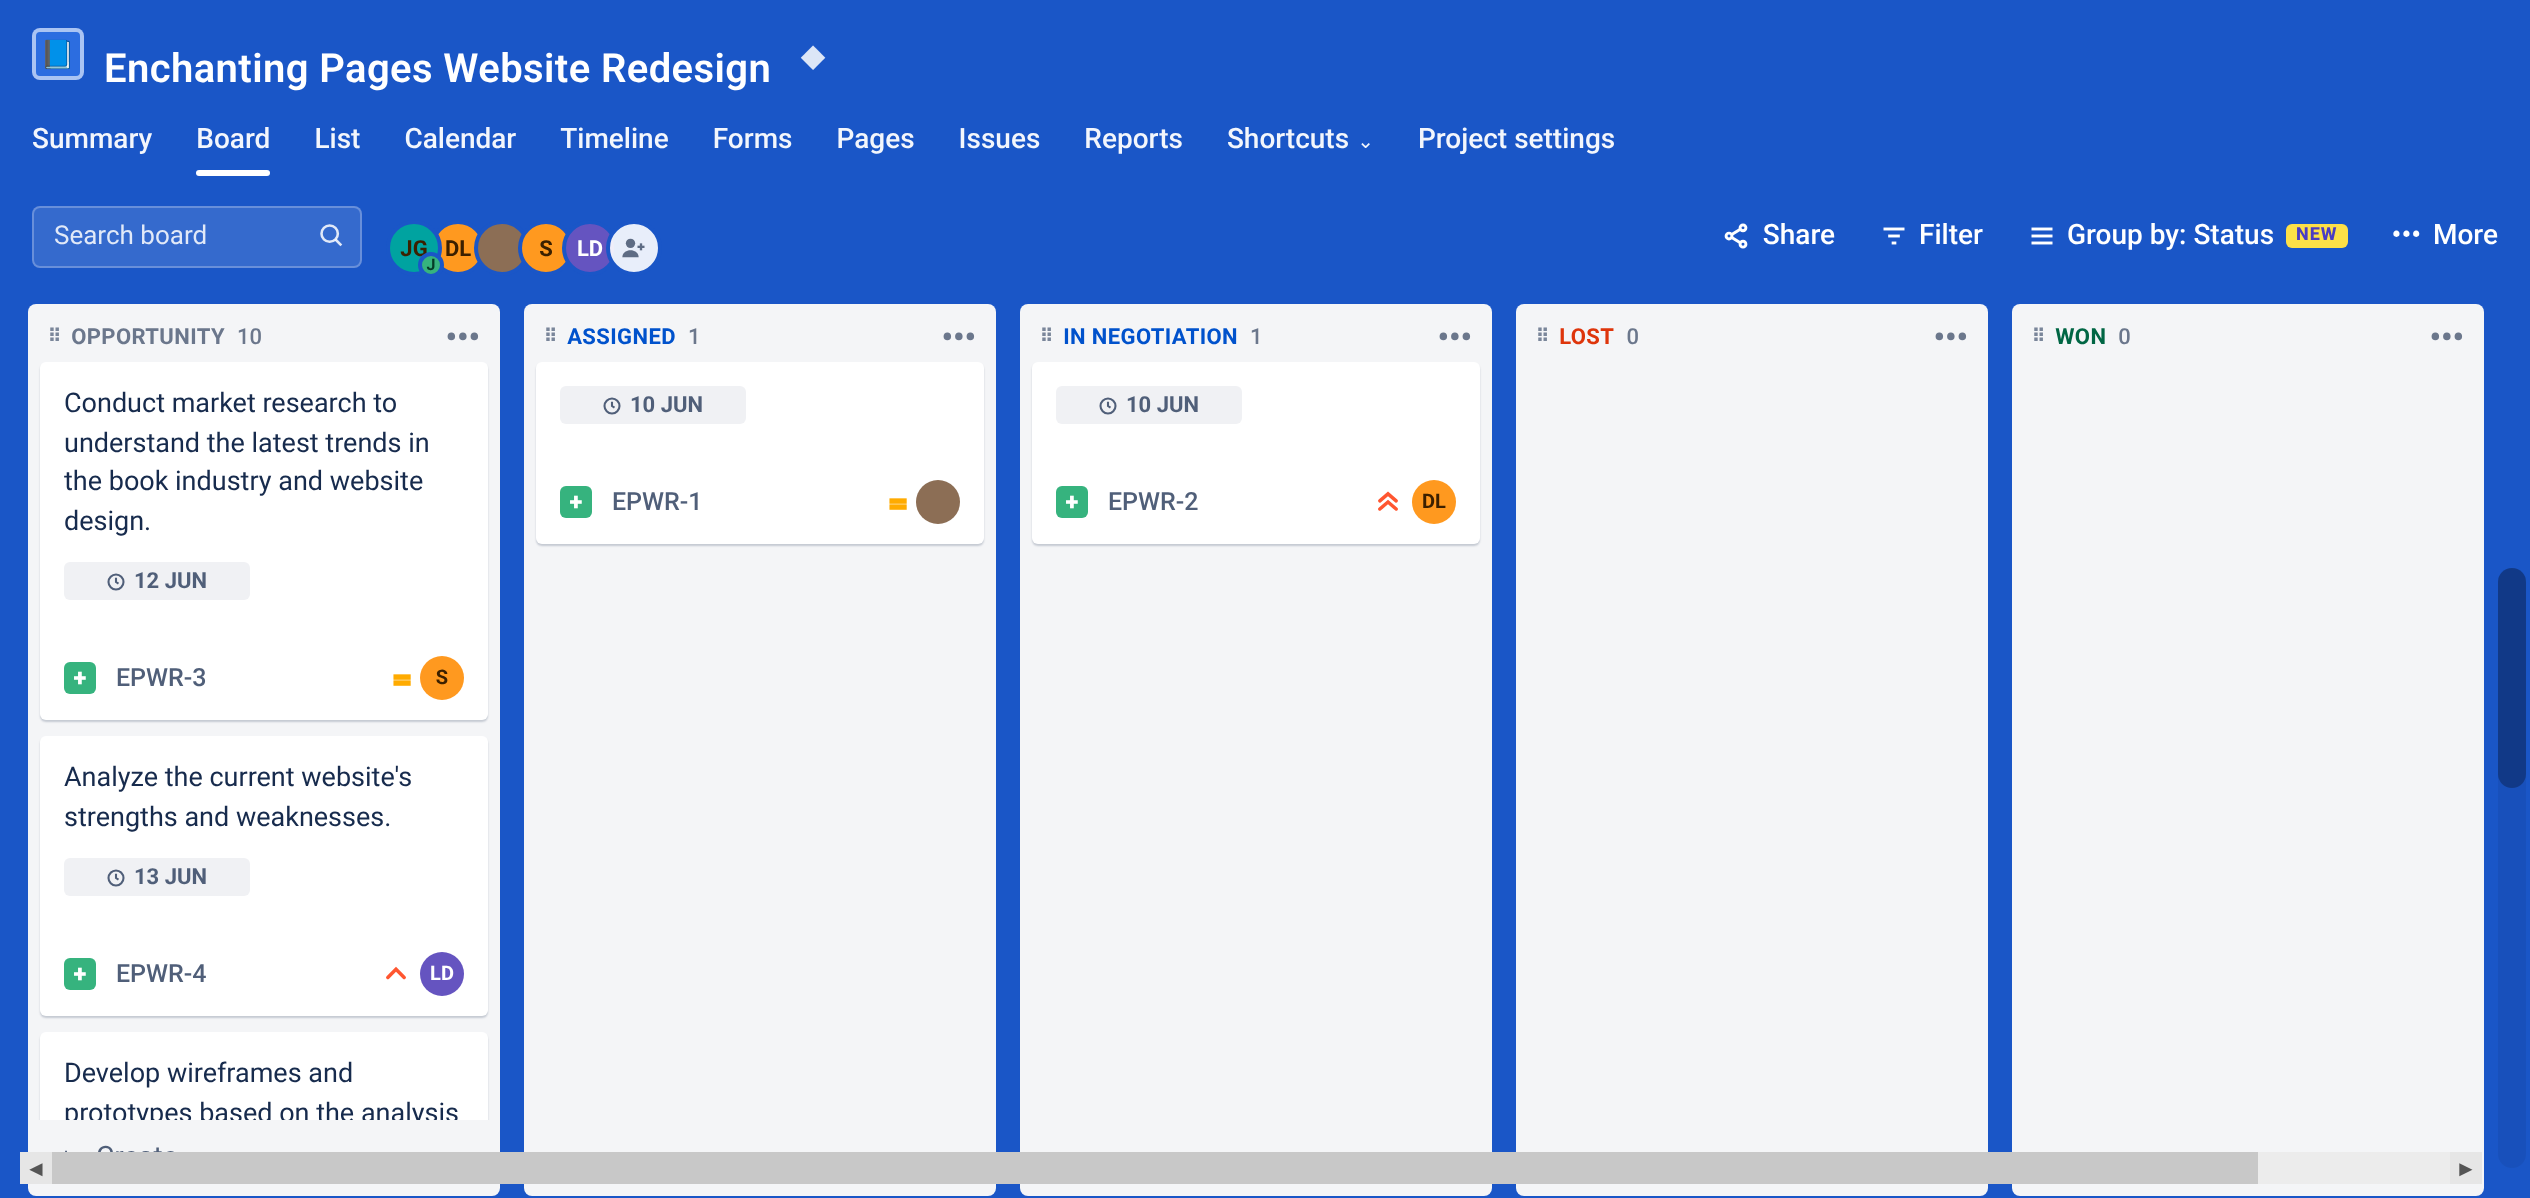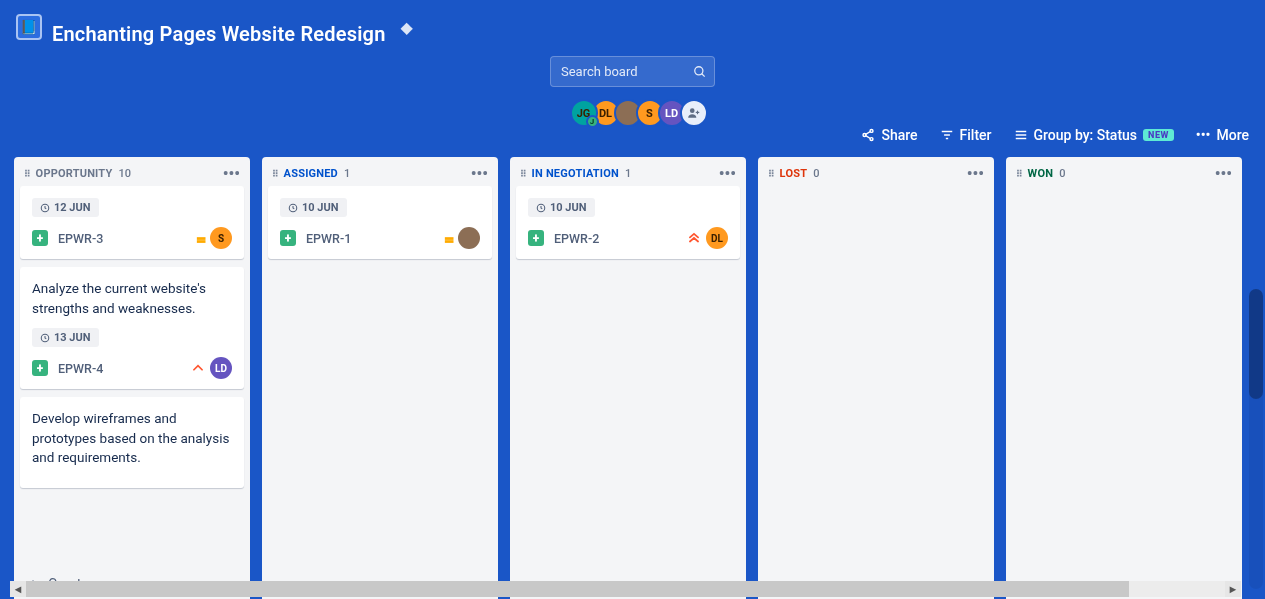--- a/index.html
+++ b/index.html
@@ -12,49 +12,49 @@
   .title { font-size:20px; font-weight:600; letter-spacing:.2px;margin-top:14px; }
   .theme-btn { width:22px; height:22px; display:flex; align-items:center; justify-content:center; color:rgba(255,255,255,0.85); font-size:16px; }
 
   .tabs { display:flex; gap:22px; margin-top:12px; padding-left:0; font-size:14px; }
   .tab { color:rgba(255,255,255,0.95); font-weight:500; padding:4px 0 10px; cursor:pointer; position:relative; }
   .tab.active::after{content:"";position:absolute;left:0;right:0;bottom:0;height:3px;background:#fff;border-radius:2px;}
 
   .chevron{font-size:10px;margin-left:4px;}
 
   
-  .toolbar { display:flex; align-items:center; padding:10px 16px 0 16px;flex-direction:column; }
+  .toolbar { display:flex; align-items:center; padding:10px 16px 0 16px; }
   .search-wrap{ position:relative; }
   .search{ background:rgba(255,255,255,0.12); border:1px solid rgba(255,255,255,0.25); color:#fff; border-radius:4px; padding:7px 30px 7px 10px; width:165px; font-size:13px;}
   .search::placeholder{color:rgba(255,255,255,0.85);}
   .search-icon{position:absolute; right:8px; top:50%; transform:translateY(-50%); color:rgba(255,255,255,0.85); font-size:13px;}
 
   .avatars{ display:flex; margin-left:18px;margin-top:12px; }
   .avatar{ width:28px; height:28px; border-radius:50%; border:2px solid #1a56c7; margin-left:-6px; display:flex; align-items:center;justify-content:center; font-size:11px; font-weight:700; color:#3b2000;}
   .avatar-add{width:28px;height:28px;border-radius:50%;background:rgba(255,255,255,0.9);border:2px solid #1a56c7;margin-left:-6px;display:flex;align-items:center;justify-content:center;color:#5e6c84;}
 
   .toolbar-right{ margin-left:auto; display:flex; gap:22px; align-items:center; font-size:14px; font-weight:500;}
   .tool-btn{ display:flex; align-items:center; gap:6px; cursor:pointer; color:#fff;}
-  .new-badge{ background:#5eead4; color:#4a3cc3; font-size:9px; font-weight:800; padding:1px 5px; border-radius:3px; letter-spacing:.5px;}
+  .new-badge{ background:#fde047; color:#4a3cc3; font-size:9px; font-weight:800; padding:1px 5px; border-radius:3px; letter-spacing:.5px;}
 
   
   .board-wrap{ padding:14px 10px 0 14px; height:460px; position:relative;}
   .board-scroll{ overflow-x:auto; overflow-y:hidden; height:100%; white-space:nowrap; }
   .columns{ display:flex; gap:12px; height:100%;}
   .col{ background:#f4f5f7; border-radius:4px; width:236px; flex:0 0 236px; display:flex; flex-direction:column; color:#172b4d; position:relative;}
   .col-head{ display:flex; align-items:center; gap:6px; padding:10px 10px 6px 10px; font-size:11px; font-weight:700;}
   .drag-handle{color:#7a869a; font-size:9px; letter-spacing:-1px;}
   .col-title{ text-transform:uppercase; letter-spacing:.2px;}
   .col-count{ color:#6b778c; font-weight:500;}
   .col-menu{margin-left:auto;color:#6b778c;font-size:16px;line-height:8px;cursor:pointer;}
 
   .cards{ padding:0 6px; overflow-y:auto; flex:1;}
   .card{ background:#fff; border-radius:3px; box-shadow:0 1px 1px rgba(9,30,66,.2); padding:12px 12px 10px; margin-bottom:8px; font-size:13.5px; color:#172b4d; white-space:normal; cursor:pointer;}
   .card-text{ line-height:1.45; margin-bottom:10px;}
-  .date-chip{ display:inline-flex; align-items:center; gap:4px; background:#f0f1f4; color:#505f79; font-size:11px; font-weight:700; padding:3px 8px; border-radius:3px; margin-bottom:10px;}
+  .date-chip{ display:inline-flex; align-items:center; gap:4px; background:#f0f1f4; color:#505f79; font-size:11px; font-weight:700; padding:3px 21px; border-radius:3px; margin-bottom:28px;}
   .card-foot{display:flex; align-items:center; gap:10px;}
   .issue-sq{ width:16px; height:16px; background:#36b37e; border-radius:3px; display:flex; align-items:center;justify-content:center;}
   .issue-sq::after{content:"+"; color:#fff; font-weight:900; font-size:12px; line-height:1;}
   .issue-key{ font-size:12.5px; color:#505f79; font-weight:500;}
   .foot-right{margin-left:auto;display:flex;align-items:center;gap:5px;}
   .prio{ font-size:13px; font-weight:900; line-height:1;}
   .prio.medium{color:#ffab00;}
   .prio.high{color:#ff5630;}
   .prio.higher{color:#ff5630;}
   .asg{ width:22px; height:22px; border-radius:50%; display:flex; align-items:center; justify-content:center; font-size:10px; font-weight:700;}
@@ -79,20 +79,33 @@
 </style>
 </head>
 <body>
 
 <div class="header">
   <div class="title-row">
     <div class="app-icon">📘</div>
     <div class="title">Enchanting Pages Website Redesign</div>
     <div class="theme-btn">◆</div>
   </div>
+  <div class="tabs" id="tabs">
+      <div class="tab">Summary</div>
+      <div class="tab active">Board</div>
+      <div class="tab">List</div>
+      <div class="tab">Calendar</div>
+      <div class="tab">Timeline</div>
+      <div class="tab">Forms</div>
+      <div class="tab">Pages</div>
+      <div class="tab">Issues</div>
+      <div class="tab">Reports</div>
+      <div class="tab">Shortcuts<span class="chevron">⌄</span></div>
+      <div class="tab">Project settings</div>
+    </div>
 </div>
 
 <div class="toolbar">
   <div class="search-wrap">
     <input class="search" placeholder="Search board" style="">
     <span class="search-icon">
       <svg width="14" height="14" viewBox="0 0 24 24" fill="none" stroke="currentColor" stroke-width="2.2">
           <circle cx="10" cy="10" r="7"></circle>
           <line x1="20" y1="20" x2="15" y2="15"></line>
         </svg>
@@ -159,21 +172,21 @@
   <div class="board-scroll">
     <div class="columns" id="columns">
         <div class="col">
           <div class="col-head">
             <span class="drag-handle">⠿</span>
             <span class="col-title st-opportunity">OPPORTUNITY</span>
             <span class="col-count">10</span>
             <span class="col-menu">•••</span>
           </div>
           <div class="cards">
-            <div class="card"><div class="date-chip">
+            <div class="card"><div class="card-text">Conduct market research to understand the latest trends in the book industry and website design.</div><div class="date-chip">
                 <svg width="10" height="10" viewBox="0 0 24 24" fill="none" stroke="currentColor" stroke-width="2.5">
                   <circle cx="12" cy="12" r="9"></circle>
                   <polyline points="12 7 12 12 15 14"></polyline>
                 </svg>
                 <span>12 JUN</span>
               </div><div class="card-foot">
                 <span class="issue-sq"></span>
                 <span class="issue-key">EPWR-3</span>
                 <span class="foot-right">
                   <span class="prio medium"><span style="display:inline-flex;flex-direction:column;line-height:3px;color:#ffab00;font-weight:900">━<span>━</span></span></span>

